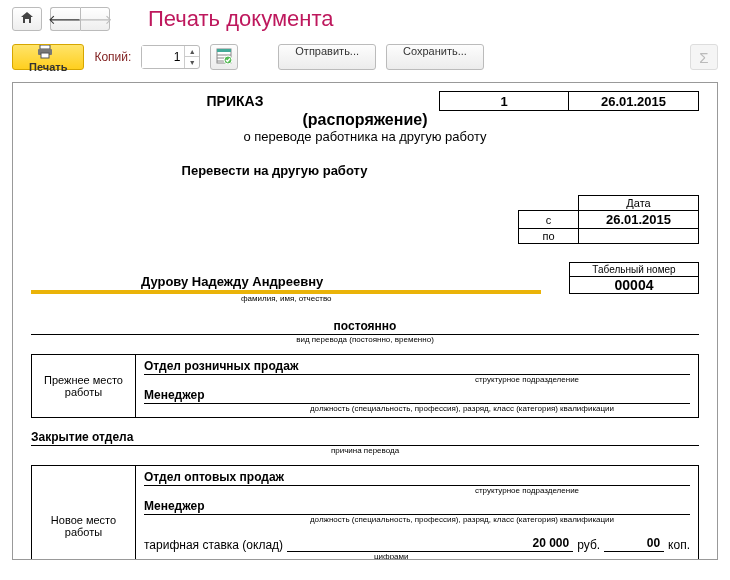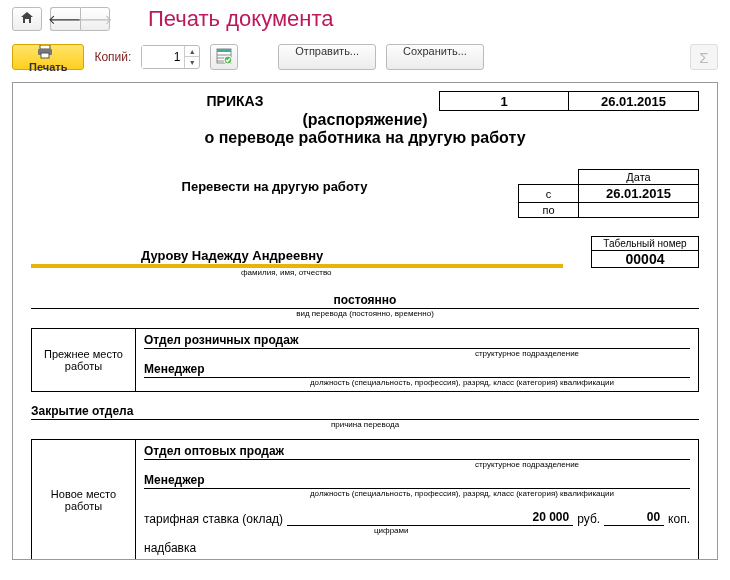--- a/index.html
+++ b/index.html
@@ -139,31 +139,32 @@
   .boxcell {
     border:1px solid #000;
     height:20px;
     display:flex;
     align-items:center;
     justify-content:center;
     font-weight:bold;
     font-size:13px;
   }
   .title2 { text-align:center; font-weight:bold; font-size:16px; }
-  .title3 { text-align:center; font-weight:bold; font-size:16px; margin-bottom:22px;}
+  .title3 { text-align:center; font-weight:normal; font-size:13px; margin-bottom:9px;}
   .sectionrow { display:flex; align-items:flex-start; margin-top:4px;}
   .sectiontext {
     flex:1;
     text-align:center;
     font-weight:bold;
     font-size:13px;
     padding-top:10px;
   }
   .mini-table {
     border-collapse:collapse;
+    margin-top:42px;
   }
   .mini-table td, .mini-table th {
     border:1px solid #000;
     padding:1px 6px;
     font-size:11px;
     text-align:center;
   }
   .mini-table th { font-weight:normal;}
   .mini-table .bold { font-weight:bold; font-size:13px; }
   .nameline {
@@ -173,21 +174,21 @@
   }
   .nameline .name {
     flex:1;
     border-bottom:4px solid #eab308;
     font-weight:bold;
     font-size:13px;
     padding-left:110px;
     padding-bottom:1px;
   }
   .tabnum {
-    width:108px;
+    width:130px;
     margin-left:28px;
   }
   .tabnum-head {
     border:1px solid #000;
     border-bottom: 0;
     text-align:center;
     font-size:10px;
     padding:1px 0;
   }
   .tabnum-val {

